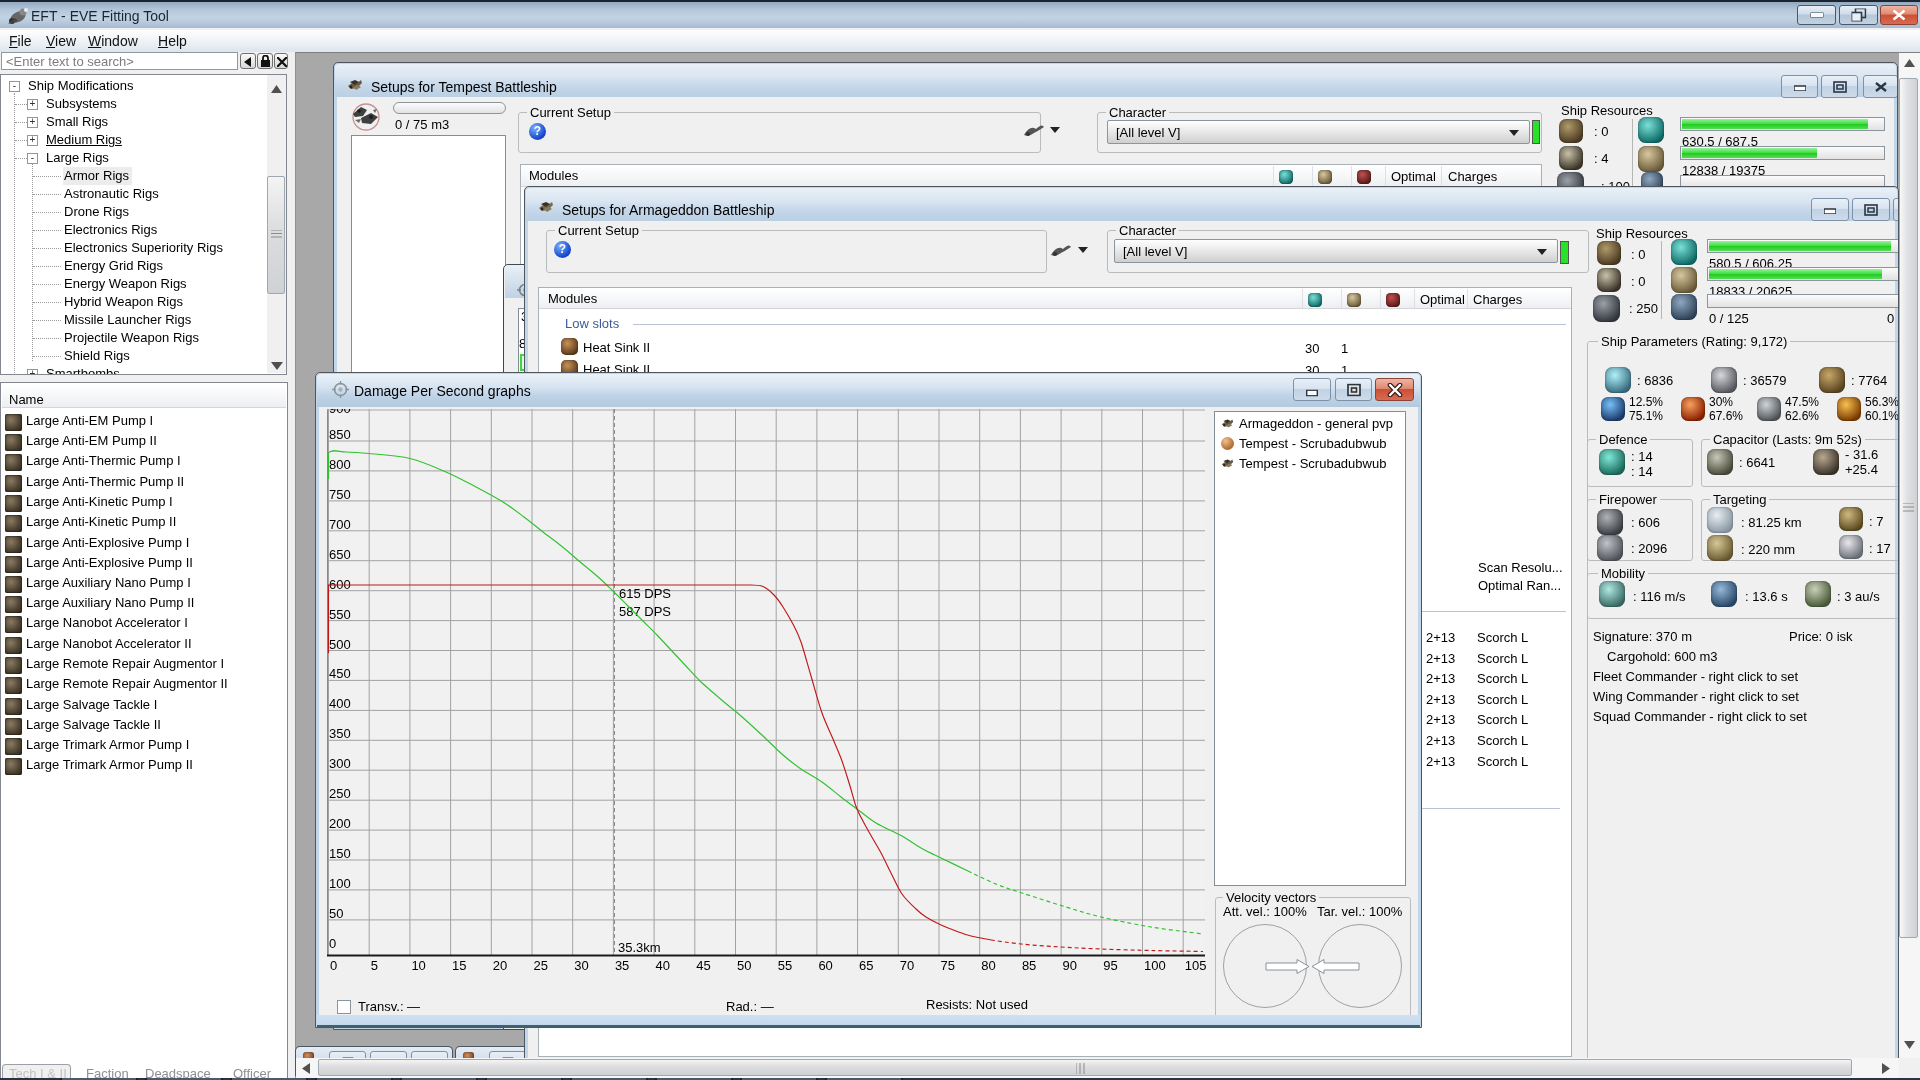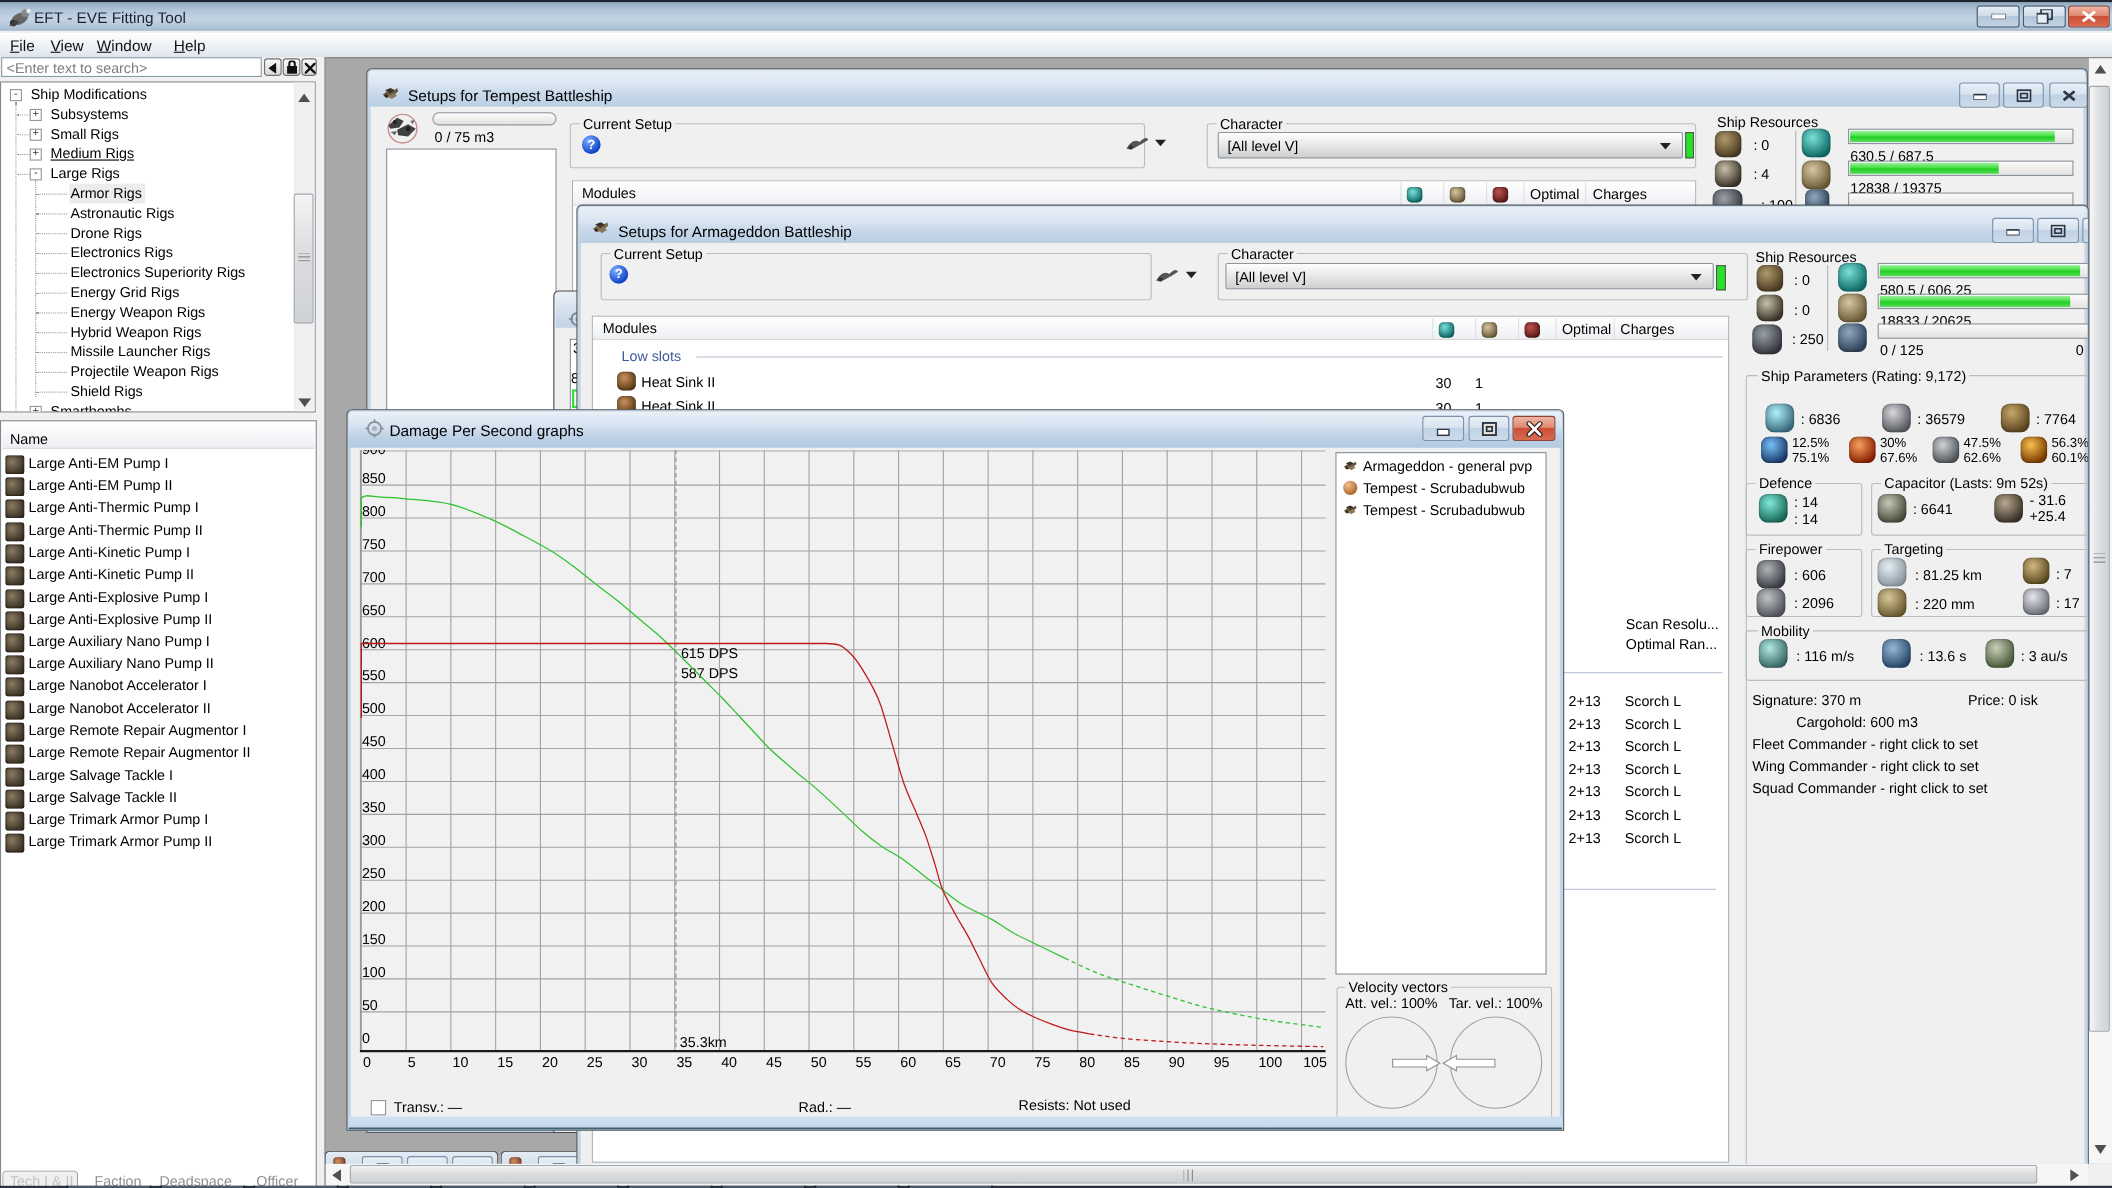--- a/index.html
+++ b/index.html
@@ -502,21 +502,21 @@
       <span class="gl" style="left:10px;">Mobility</span>
     </div>
 <div class="ic" style="left:1074px;top:394px;width:26px;height:26px;border-radius:30%;background:radial-gradient(circle at 38% 32%,#b0e8e0,#3a6a66 75%);box-shadow:inset 0 0 2px rgba(0,0,0,.5);"></div>
 <div class="txt" style="left:1108px;top:402px;">: 116 m/s</div>
 <div class="ic" style="left:1186px;top:394px;width:26px;height:26px;border-radius:30%;background:radial-gradient(circle at 38% 32%,#98b8d8,#28486a 75%);box-shadow:inset 0 0 2px rgba(0,0,0,.5);"></div>
 <div class="txt" style="left:1220px;top:402px;">: 13.6 s</div>
 <div class="ic" style="left:1280px;top:394px;width:26px;height:26px;border-radius:30%;background:radial-gradient(circle at 38% 32%,#c8d0b8,#4a5a3a 75%);box-shadow:inset 0 0 2px rgba(0,0,0,.5);"></div>
 <div class="txt" style="left:1312px;top:402px;">: 3 au/s</div>
 <div class="txt" style="left:1068px;top:442px;">Signature: 370 m</div>
 <div class="txt" style="left:1216px;top:442px;margin-left:48px;">Price: 0 isk</div>
-<div class="txt" style="left:1108px;top:462px;">Cargohold: 600 m3</div>
+<div class="txt" style="left:1082px;top:462px;">Cargohold: 600 m3</div>
 <div class="txt" style="left:1068px;top:482px;">Fleet Commander - right click to set</div>
 <div class="txt" style="left:1068px;top:502px;">Wing Commander - right click to set</div>
 <div class="txt" style="left:1068px;top:522px;">Squad Commander - right click to set</div>
 <div class="abs" style="left:13px;top:100px;width:1034px;height:770px;background:#fff;border:1px solid #a8b0b8;"></div>
 <div class="abs hdr" style="left:14px;top:101px;width:1032px;height:21px;border-bottom:1px solid #d5d5d5;"></div>
 <div class="txt" style="left:23px;top:104px;">Modules</div>
 <div class="ic" style="left:783px;top:106px;width:14px;height:14px;border-radius:30%;background:radial-gradient(circle at 38% 32%,#7ae0d8,#0e6a66 75%);box-shadow:inset 0 0 2px rgba(0,0,0,.5);"></div>
 <div class="ic" style="left:822px;top:106px;width:14px;height:14px;border-radius:30%;background:radial-gradient(circle at 38% 32%,#d8c8a0,#6a5a38 75%);box-shadow:inset 0 0 2px rgba(0,0,0,.5);"></div>
 <div class="ic" style="left:861px;top:106px;width:14px;height:14px;border-radius:30%;background:radial-gradient(circle at 38% 32%,#c05050,#5a1a1a 75%);box-shadow:inset 0 0 2px rgba(0,0,0,.5);"></div>
 <div class="txt" style="left:895px;top:105px;">Optimal</div>

